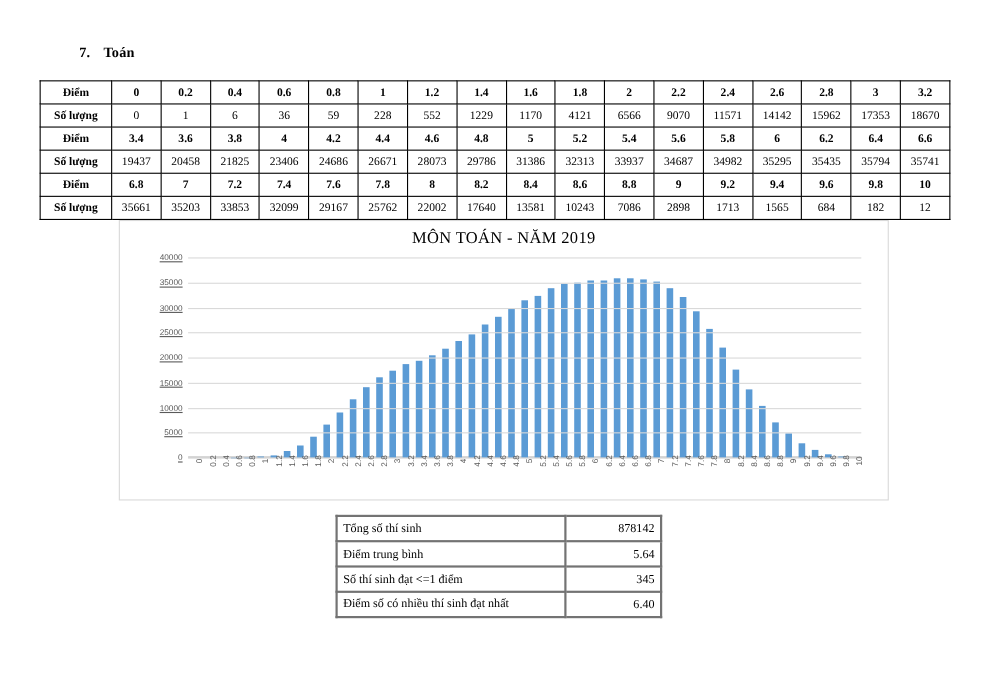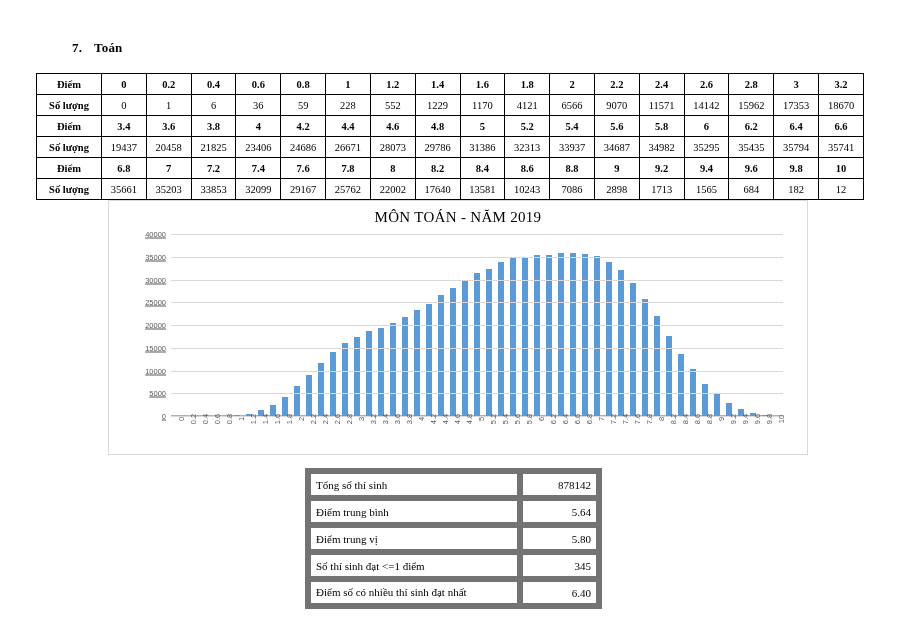--- a/index.html
+++ b/index.html
@@ -165,21 +165,21 @@
   
   .summary-table {
     position: absolute;
     left: 305px;
     top: 468px;
     width: 297px;
     border-collapse: collapse;
     table-layout: fixed;
   }
   .summary-table td {
-    border: 6px solid #737373;
+    border: 2px solid #737373;
     font-size: 11px;
     padding: 2px 5px;
     height: 17px;
     vertical-align: middle;
   }
   .summary-table td.key {
     width: 196px;
     text-align: left;
   }
   .summary-table td.val {
@@ -662,24 +662,20 @@
     <tbody id="summary-body">
         <tr>
           <td class="key">Tổng số thí sinh</td>
           <td class="val">878142</td>
         </tr>
         <tr>
           <td class="key">Điểm trung bình</td>
           <td class="val">5.64</td>
         </tr>
         <tr>
-          <td class="key">Điểm trung vị</td>
-          <td class="val">5.80</td>
-        </tr>
-        <tr>
           <td class="key">Số thí sinh đạt &lt;=1 điểm</td>
           <td class="val">345</td>
         </tr>
         <tr>
           <td class="key two-line">Điểm số có nhiều thí sinh đạt nhất</td>
           <td class="val">6.40</td>
         </tr>
       </tbody>
   </table>
 

